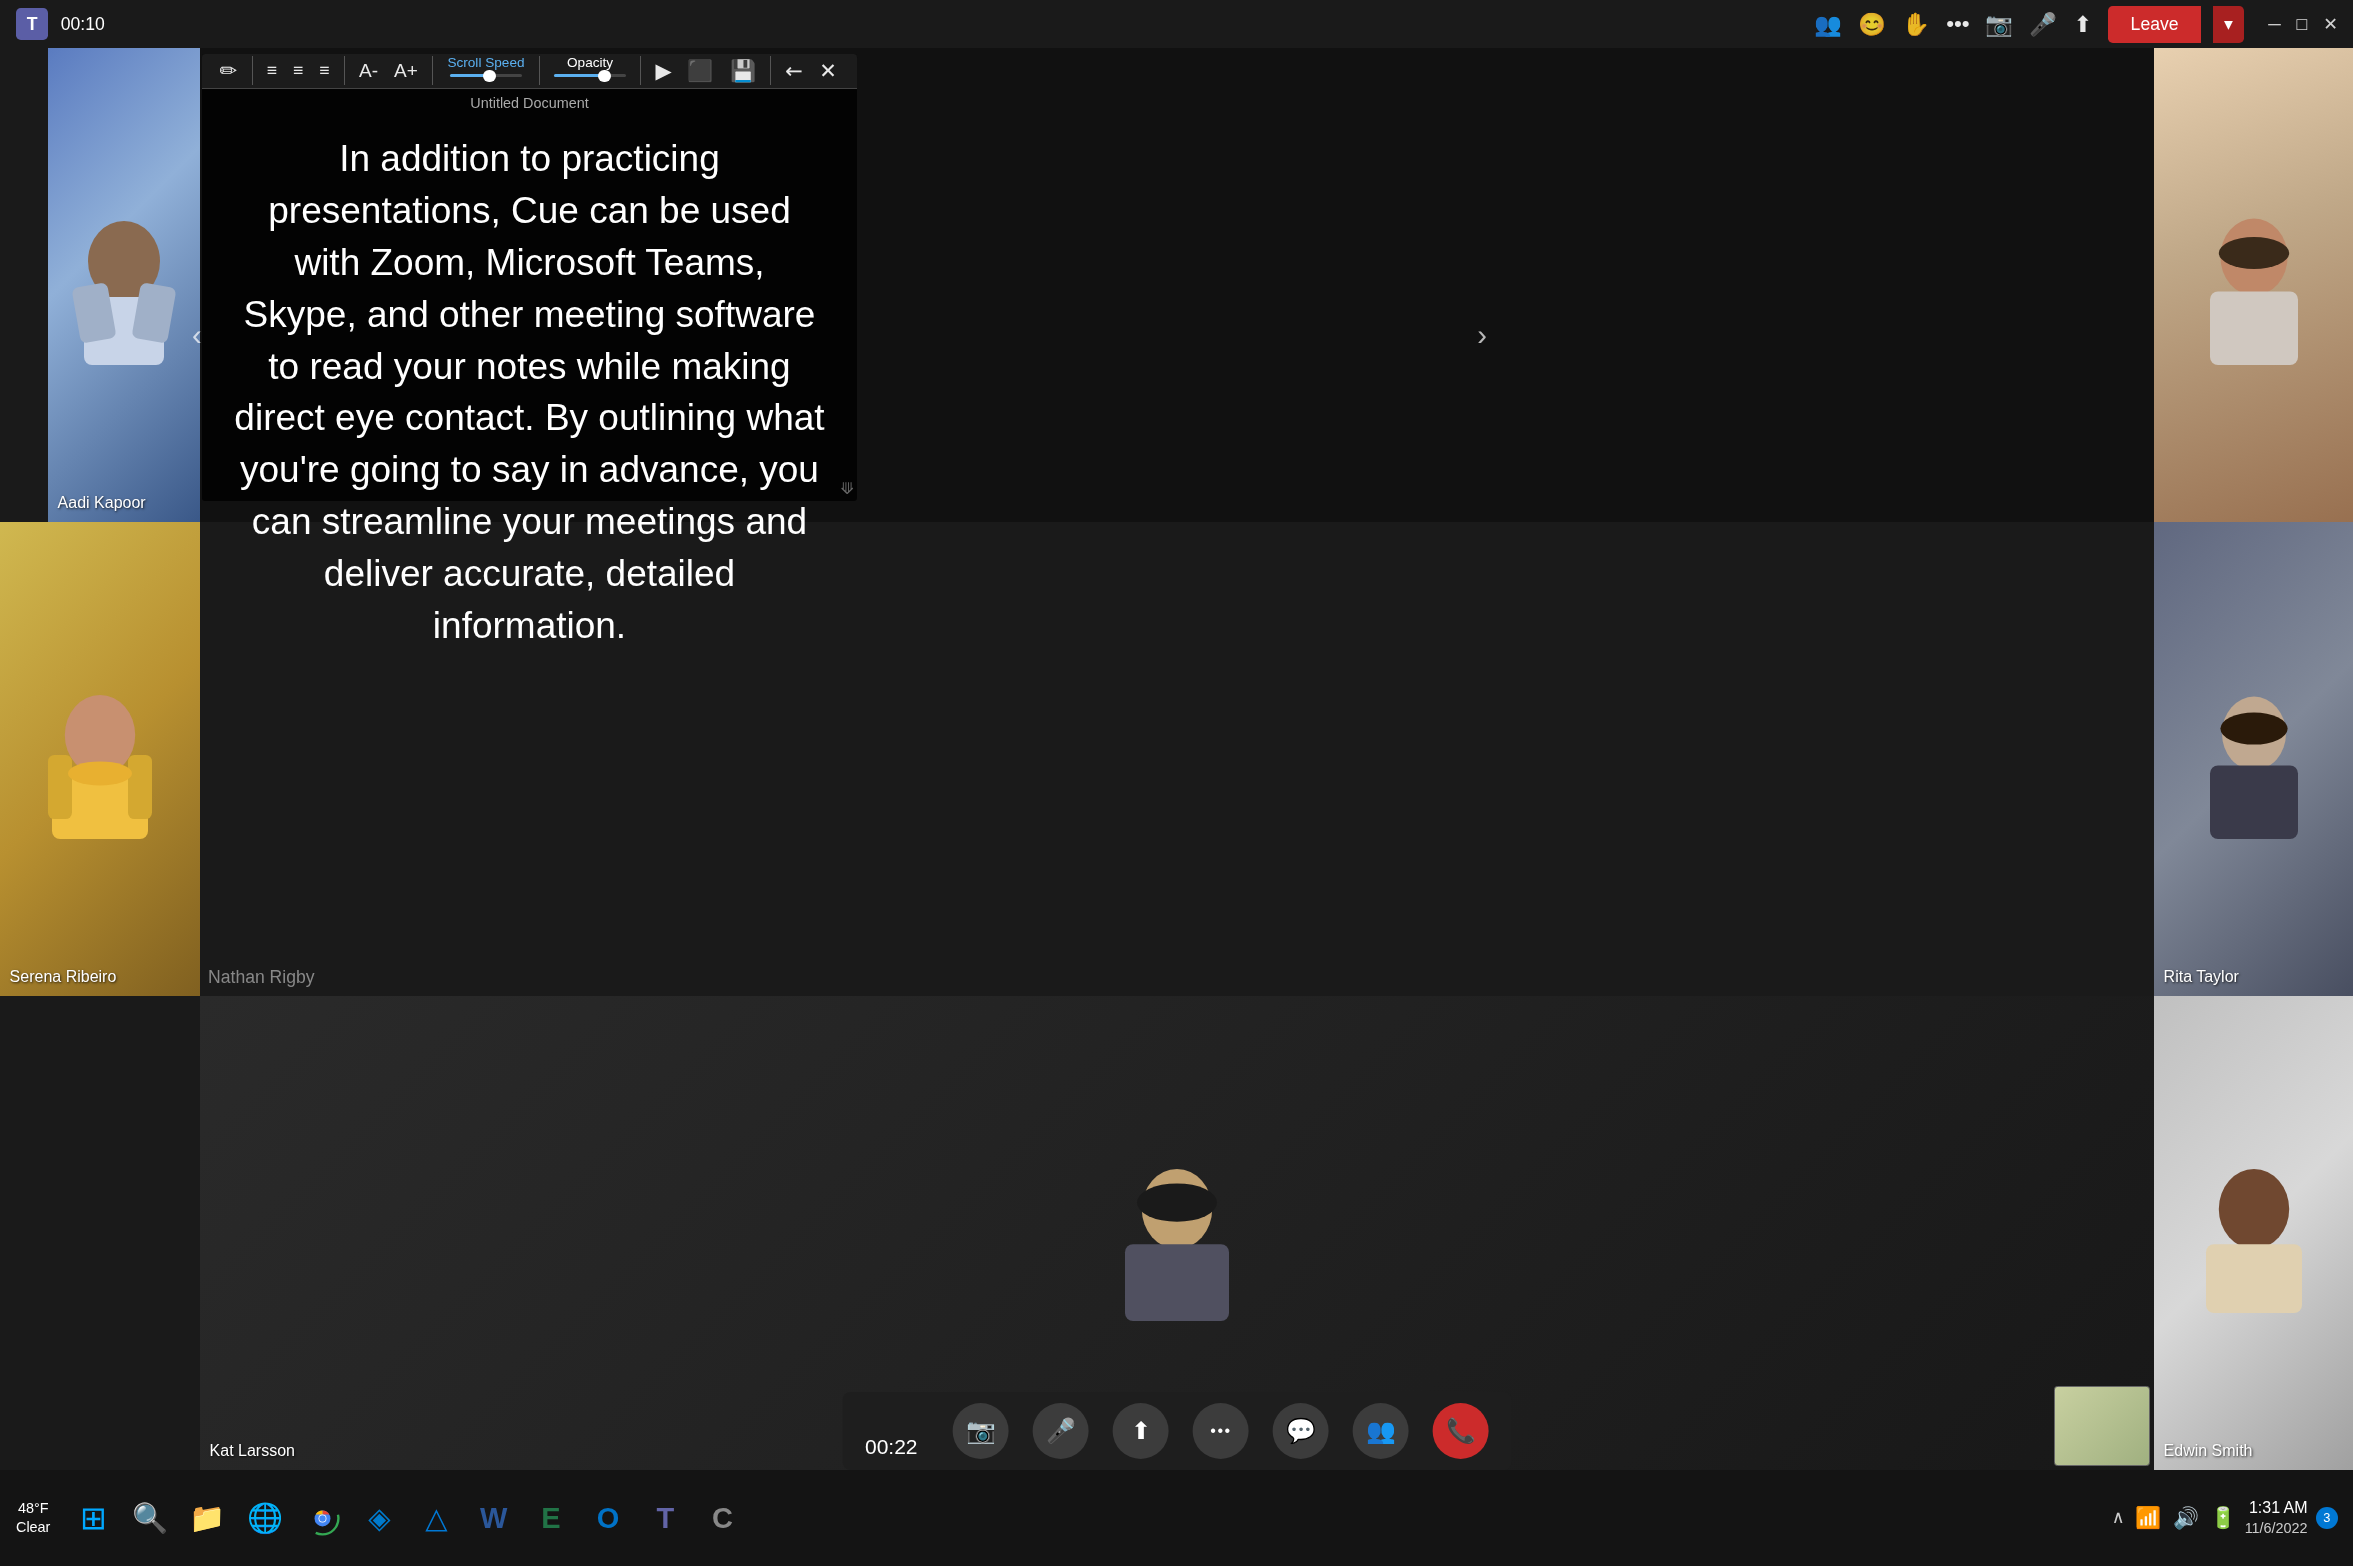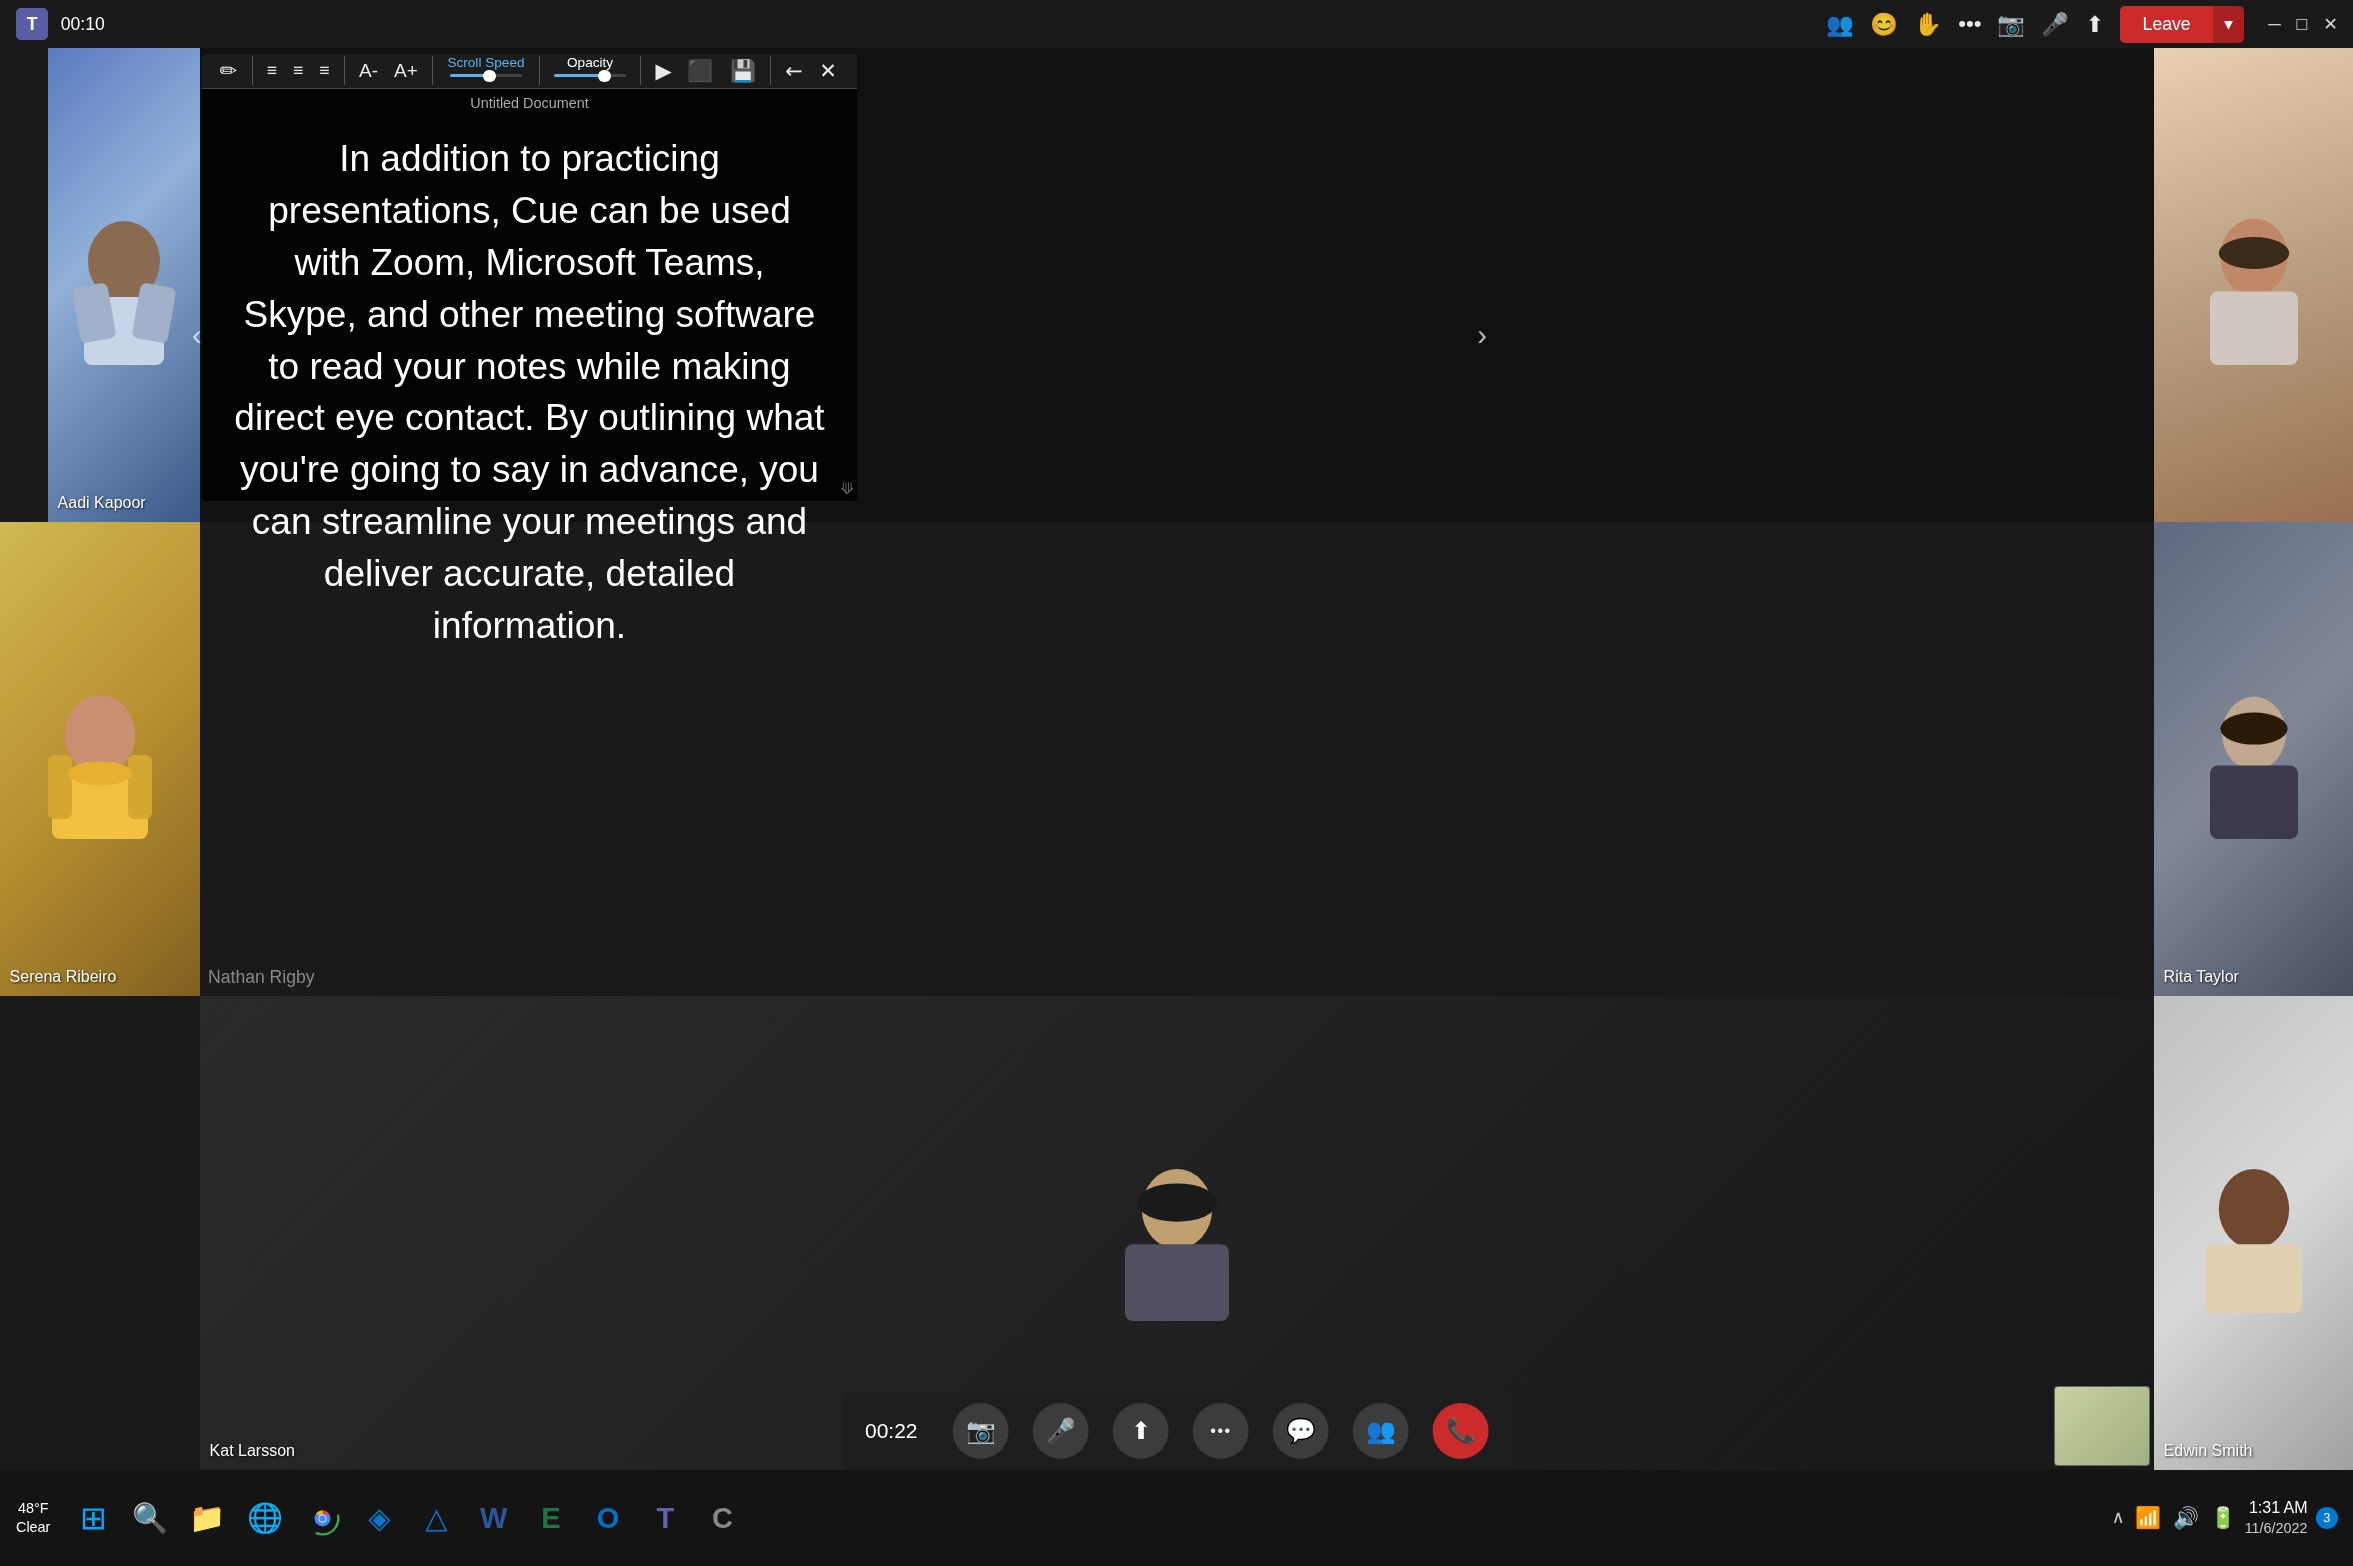--- a/index.html
+++ b/index.html
@@ -244,21 +244,21 @@
 
     
     .call-bar {
       position: absolute;
       bottom: 96px;
       left: 50%;
       transform: translateX(-50%);
       background: rgba(30, 30, 30, 0.92);
       border-radius: 8px;
       display: flex;
-      align-items: center;
+      align-items: flex-end;
       padding: 11.2px 22.4px;
       gap: 24px;
       z-index: 60;
     }
     .call-time {
       color: #fff;
       font-size: 21px;
       min-width: 64px;
     }
     .call-btn {
@@ -388,21 +388,21 @@
     <span class="title-bar-time">00:10</span>
   </div>
   <div class="title-bar-right">
     <span class="title-bar-icon">👥</span>
     <span class="title-bar-icon">😊</span>
     <span class="title-bar-icon">✋</span>
     <span class="title-bar-icon">•••</span>
     <span class="title-bar-icon">📷</span>
     <span class="title-bar-icon">🎤</span>
     <span class="title-bar-icon">⬆</span>
-    <div style="display:flex; gap:0;">
+    <div style="display:flex; gap:12px;">
       <button class="leave-btn">Leave</button>
       <button class="leave-btn-arrow">▾</button>
     </div>
     <div class="window-controls">
       <span class="window-ctrl">─</span>
       <span class="window-ctrl">□</span>
       <span class="window-ctrl">✕</span>
     </div>
   </div>
 </div>

